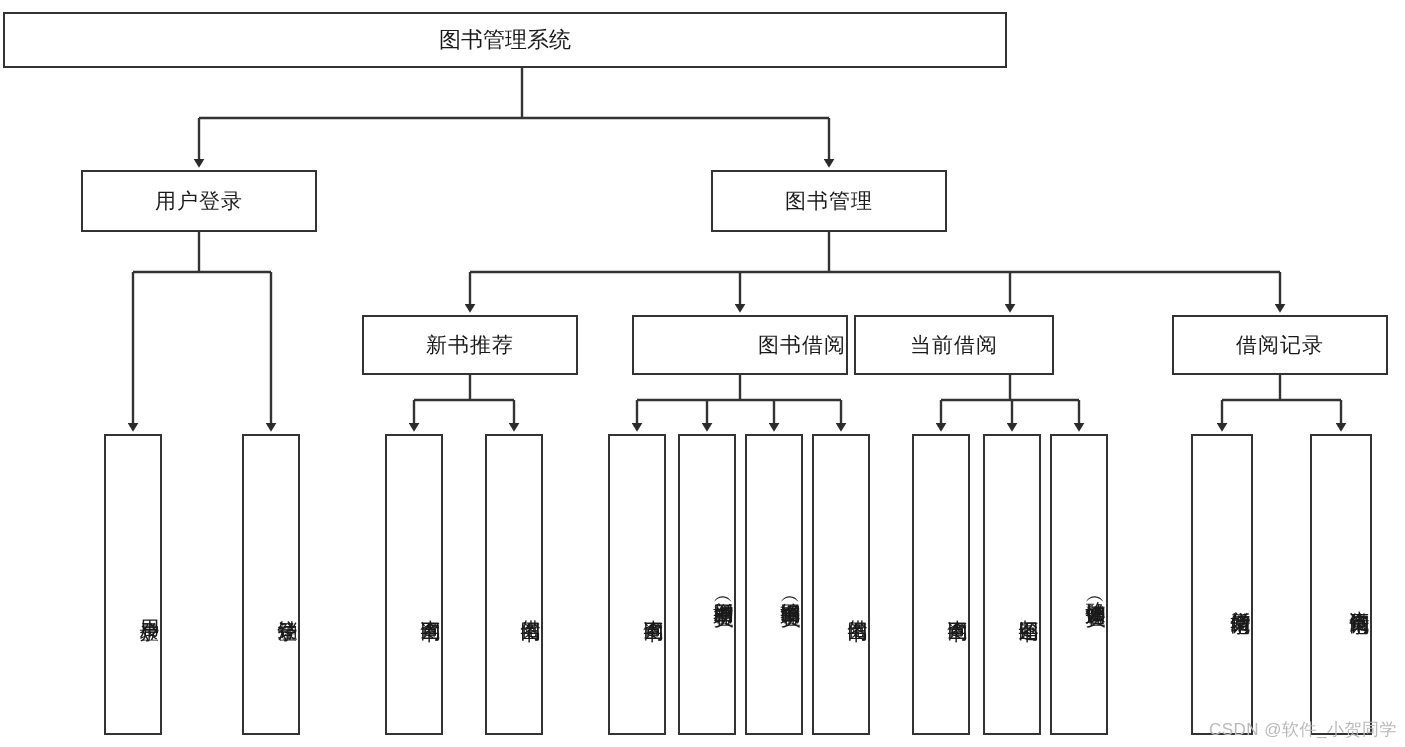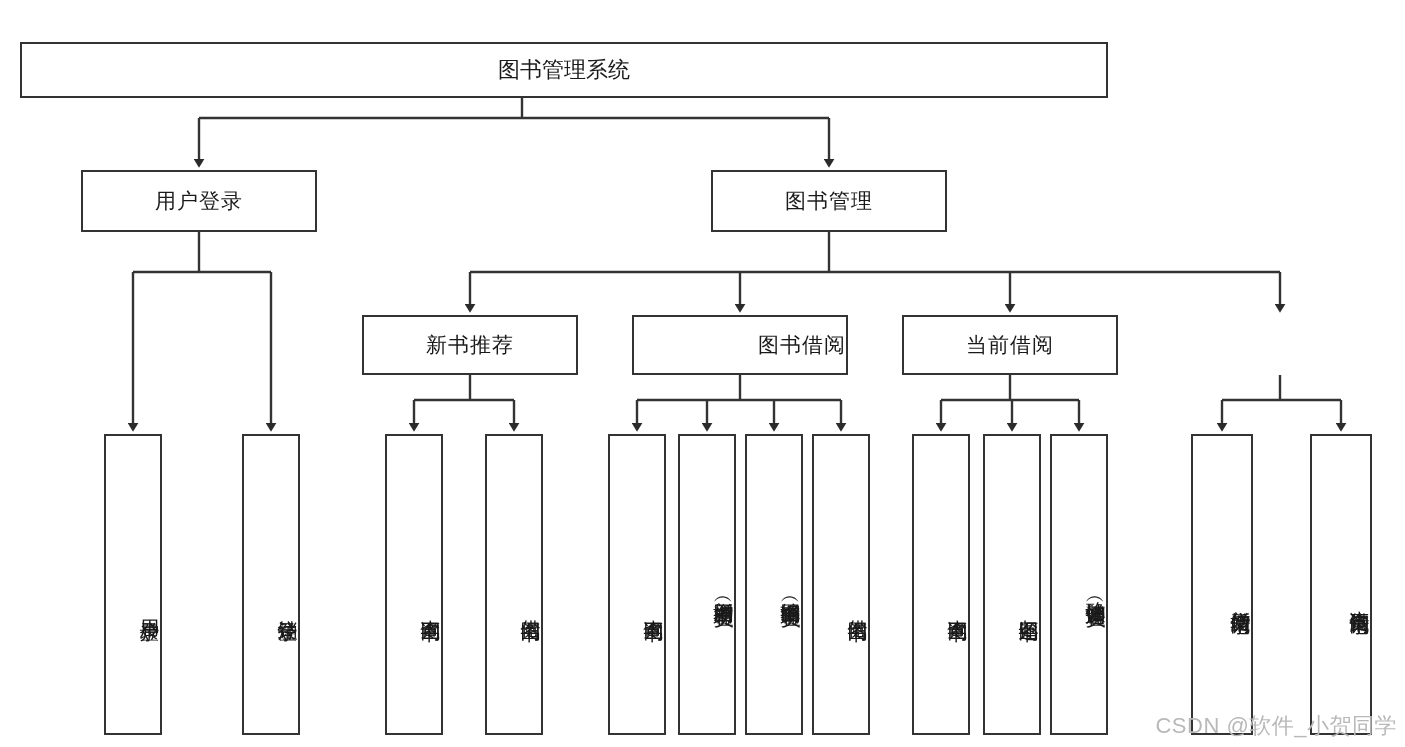--- a/index.html
+++ b/index.html
@@ -54,21 +54,21 @@
     left: 0;
     top: 0;
     width: 1405px;
     height: 747px;
     pointer-events: none;
   }
   .watermark {
     position: absolute;
     right: 8px;
     bottom: 6px;
-    font-size: 22px;
+    font-size: 17px;
     color: #b9b9b9;
     letter-spacing: 0.5px;
     white-space: nowrap;
   }
 </style>
 </head>
 <body>
 
 <div id="canvas">
 
@@ -115,39 +115,42 @@
       <path d="M1012,400 L1012,424" marker-end="url(#arrow)"></path>
       <path d="M1079,400 L1079,424" marker-end="url(#arrow)"></path>
 
       <path d="M1280,375 L1280,400"></path>
       <path d="M1222,400 L1341,400"></path>
       <path d="M1222,400 L1222,424" marker-end="url(#arrow)"></path>
       <path d="M1341,400 L1341,424" marker-end="url(#arrow)"></path>
     </g>
   </svg>
 
-  <div class="node root" style="left:20px; top:12px; width:1088px; height:56px;margin-top:30px;">
+  <div class="node root" style="left:3px; top:12px; width:1004px; height:56px;">
     <span>图书管理系统</span>
   </div>
 
   <div class="node h" style="left:81px; top:170px; width:236px; height:62px;">
     <span>用户登录</span>
   </div>
   <div class="node h" style="left:711px; top:170px; width:236px; height:62px;">
     <span>图书管理</span>
   </div>
 
   <div class="node h" style="left:362px; top:315px; width:216px; height:60px;align-items:center;">
     <span>新书推荐</span>
   </div>
   <div class="node h" style="left:632px; top:315px; width:216px; height:60px;justify-content:flex-end;">
     <span>图书借阅</span>
   </div>
-  <div class="node h" style="left:902px; top:315px; width:216px; height:60px;">
+  <div class="node h" style="left:854px; top:315px; width:200px; height:60px;">
     <span>当前借阅</span>
+  </div>
+  <div class="node h" style="left:1172px; top:315px; width:216px; height:60px;">
+    <span>借阅记录</span>
   </div>
 
   <div class="node leaf" style="left:104px; top:434px; width:58px; height:301px;">
     <span class="vtext">用户登录</span>
   </div>
   <div class="node leaf" style="left:242px; top:434px; width:58px; height:301px;">
     <span class="vtext">注销登录</span>
   </div>
   <div class="node leaf" style="left:385px; top:434px; width:58px; height:301px;">
     <span class="vtext">查询图书</span>

